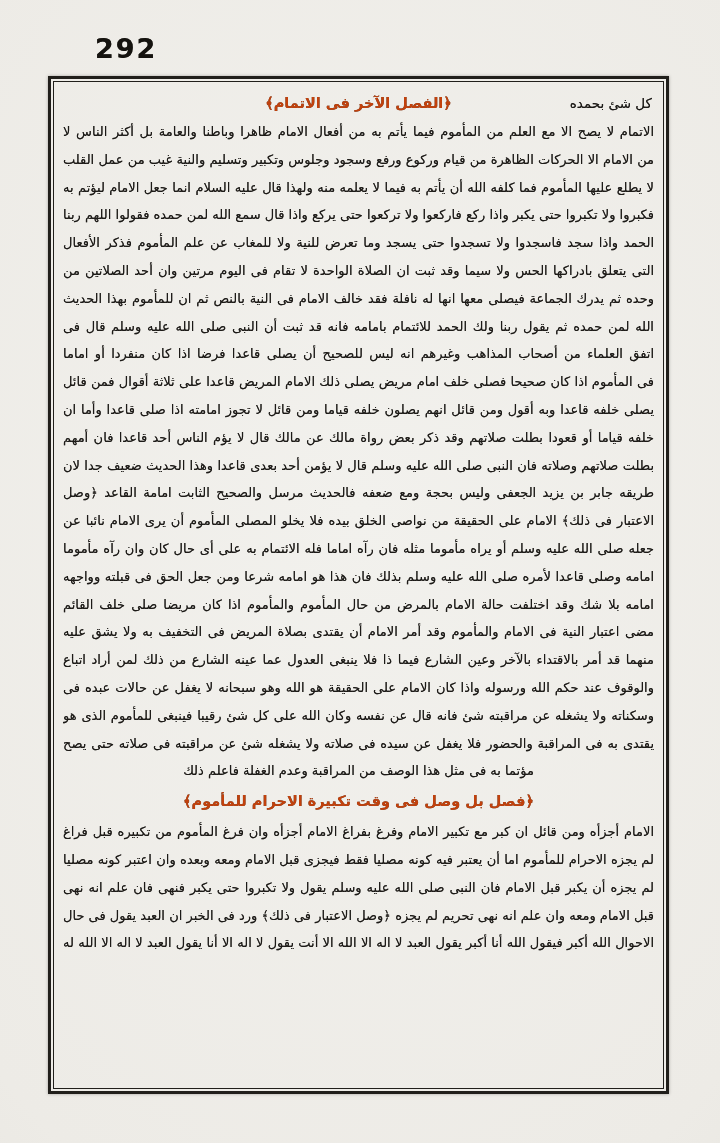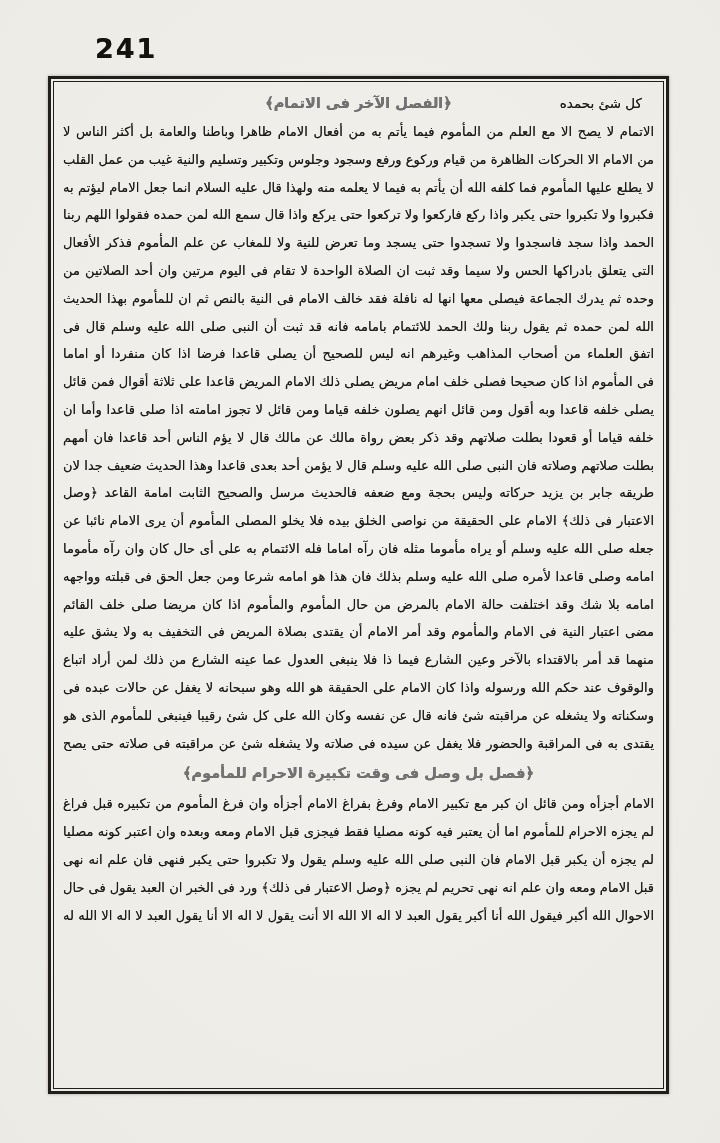--- a/index.html
+++ b/index.html
@@ -21,43 +21,43 @@
     box-shadow:0 0 3px rgba(40,38,34,.35);
   }
   .frame-inner{
     position:absolute;top:2px;left:2px;right:2px;bottom:2px;
     border:1px solid #211f1b;
     padding:7px 9px 0 9px;box-sizing:border-box;
     overflow:hidden;
   }
   .header-row{position:relative;height:29px;line-height:29px;}
   .header-note{
-    position:absolute;right:12px;top:0;
+    position:absolute;right:2px;top:0;
     font-size:13.5px;white-space:nowrap;
     text-shadow:0 0 .5px rgba(28,26,23,.75);
   }
   .heading{
     display:block;text-align:center;font-weight:bold;
-    font-size:14.5px;color:#737373;
+    font-size:14.5px;color:#c2410c;
     text-shadow:0 0 .5px rgba(22,20,16,.8);
   }
   .heading-row{height:33px;line-height:33px;}
   .line{
     height:27.8px;line-height:27.8px;overflow:hidden;
     font-size:13px;
     text-align:justify;text-align-last:justify;
     text-shadow:0 0 .5px rgba(28,26,23,.7);
   }
   .line.last-right{text-align-last:right;}
   .line.last-center{text-align:center;text-align-last:center;}
 </style>
 </head>
 <body>
 
-<div class="page-number">241</div>
+<div class="page-number">292</div>
 
 <div class="frame">
   <div class="frame-inner">
 
     <div class="header-row">
       <span class="header-note">كل شئ بحمده</span>
       <span class="heading">﴿الفصل الآخر فى الاتمام﴾</span>
     </div>
     <div>
         <div class="line">الاتمام لا يصح الا مع العلم من المأموم فيما يأتم به من أفعال الامام ظاهرا وباطنا والعامة بل أكثر الناس لا يعلمون</div>
@@ -69,30 +69,31 @@
         <div class="line">وحده ثم يدرك الجماعة فيصلى معها انها له نافلة فقد خالف الامام فى النية بالنص ثم ان للمأموم بهذا الحديث أن يقول سمع</div>
         <div class="line">الله لمن حمده ثم يقول ربنا ولك الحمد للائتمام بامامه فانه قد ثبت أن النبى صلى الله عليه وسلم قال فى صلاته وهو امام سمع</div>
       </div>
 
     <div>
         <div class="line">اتفق العلماء من أصحاب المذاهب وغيرهم انه ليس للصحيح أن يصلى قاعدا فرضا اذا كان منفردا أو اماما واختلفوا</div>
         <div class="line">فى المأموم اذا كان صحيحا فصلى خلف امام مريض يصلى ذلك الامام المريض قاعدا على ثلاثة أقوال فمن قائل انه</div>
         <div class="line">يصلى خلفه قاعدا وبه أقول ومن قائل انهم يصلون خلفه قياما ومن قائل لا تجوز امامته اذا صلى قاعدا وأما ان صلوا</div>
         <div class="line">خلفه قياما أو قعودا بطلت صلاتهم وقد ذكر بعض رواة مالك عن مالك قال لا يؤم الناس أحد قاعدا فان أمهم قاعدا</div>
         <div class="line">بطلت صلاتهم وصلاته فان النبى صلى الله عليه وسلم قال لا يؤمن أحد بعدى قاعدا وهذا الحديث ضعيف جدا لان فى</div>
-        <div class="line">طريقه جابر بن يزيد حركاته وليس بحجة ومع ضعفه فالحديث مرسل والصحيح الثابت امامة القاعد ﴿وصل</div>
+        <div class="line">طريقه جابر بن يزيد الجعفى وليس بحجة ومع ضعفه فالحديث مرسل والصحيح الثابت امامة القاعد ﴿وصل</div>
         <div class="line">الاعتبار فى ذلك﴾ الامام على الحقيقة من نواصى الخلق بيده فلا يخلو المصلى المأموم أن يرى الامام نائبا عن الحق كما</div>
         <div class="line">جعله صلى الله عليه وسلم أو يراه مأموما مثله فان رآه اماما فله الائتمام به على أى حال كان وان رآه مأموما مثله جعل الحق</div>
         <div class="line">امامه وصلى قاعدا لأمره صلى الله عليه وسلم بذلك فان هذا هو امامه شرعا ومن جعل الحق فى قبلته وواجهه غاب عنه</div>
         <div class="line">امامه بلا شك وقد اختلفت حالة الامام بالمرض من حال المأموم والمأموم اذا كان مريضا صلى خلف القائم للعذر وقد</div>
         <div class="line">مضى اعتبار النية فى الامام والمأموم وقد أمر الامام أن يقتدى بصلاة المريض فى التخفيف به ولا يشق عليه وكل واحد</div>
         <div class="line">منهما قد أمر بالاقتداء بالآخر وعين الشارع فيما ذا فلا ينبغى العدول عما عينه الشارع من ذلك لمن أراد اتباع السنة</div>
         <div class="line">والوقوف عند حكم الله ورسوله واذا كان الامام على الحقيقة هو الله وهو سبحانه لا يغفل عن حالات عبده فى حركاته</div>
         <div class="line">وسكناته ولا يشغله عن مراقبته شئ فانه قال عن نفسه وكان الله على كل شئ رقيبا فينبغى للمأموم الذى هو العبد أن</div>
         <div class="line">يقتدى به فى المراقبة والحضور فلا يغفل عن سيده فى صلاته ولا يشغله شئ عن مراقبته فى صلاته حتى يصح له أن يكون</div>
+        <div class="line last-center">مؤتما به فى مثل هذا الوصف من المراقبة وعدم الغفلة فاعلم ذلك</div>
       </div>
 
     <div class="heading-row heading">﴿فصل بل وصل فى وقت تكبيرة الاحرام للمأموم﴾</div>
     <div>
         <div class="line">الامام أجزأه ومن قائل ان كبر مع تكبير الامام وفرغ بفراغ الامام أجزأه وان فرغ المأموم من تكبيره قبل فراغ الامام</div>
         <div class="line">لم يجزه الاحرام للمأموم اما أن يعتبر فيه كونه مصليا فقط فيجزى قبل الامام ومعه وبعده وان اعتبر كونه مصليا ومأموما</div>
         <div class="line">لم يجزه أن يكبر قبل الامام فان النبى صلى الله عليه وسلم يقول ولا تكبروا حتى يكبر فنهى فان علم انه نهى كراهة أجزأه</div>
         <div class="line">قبل الامام ومعه وان علم انه نهى تحريم لم يجزه ﴿وصل الاعتبار فى ذلك﴾ ورد فى الخبر ان العبد يقول فى حال من</div>
         <div class="line">الاحوال الله أكبر فيقول الله أنا أكبر يقول العبد لا اله الا الله الا أنت يقول لا اله الا أنا يقول العبد لا اله الا الله له الملك وله الحمد</div>
       </div>

